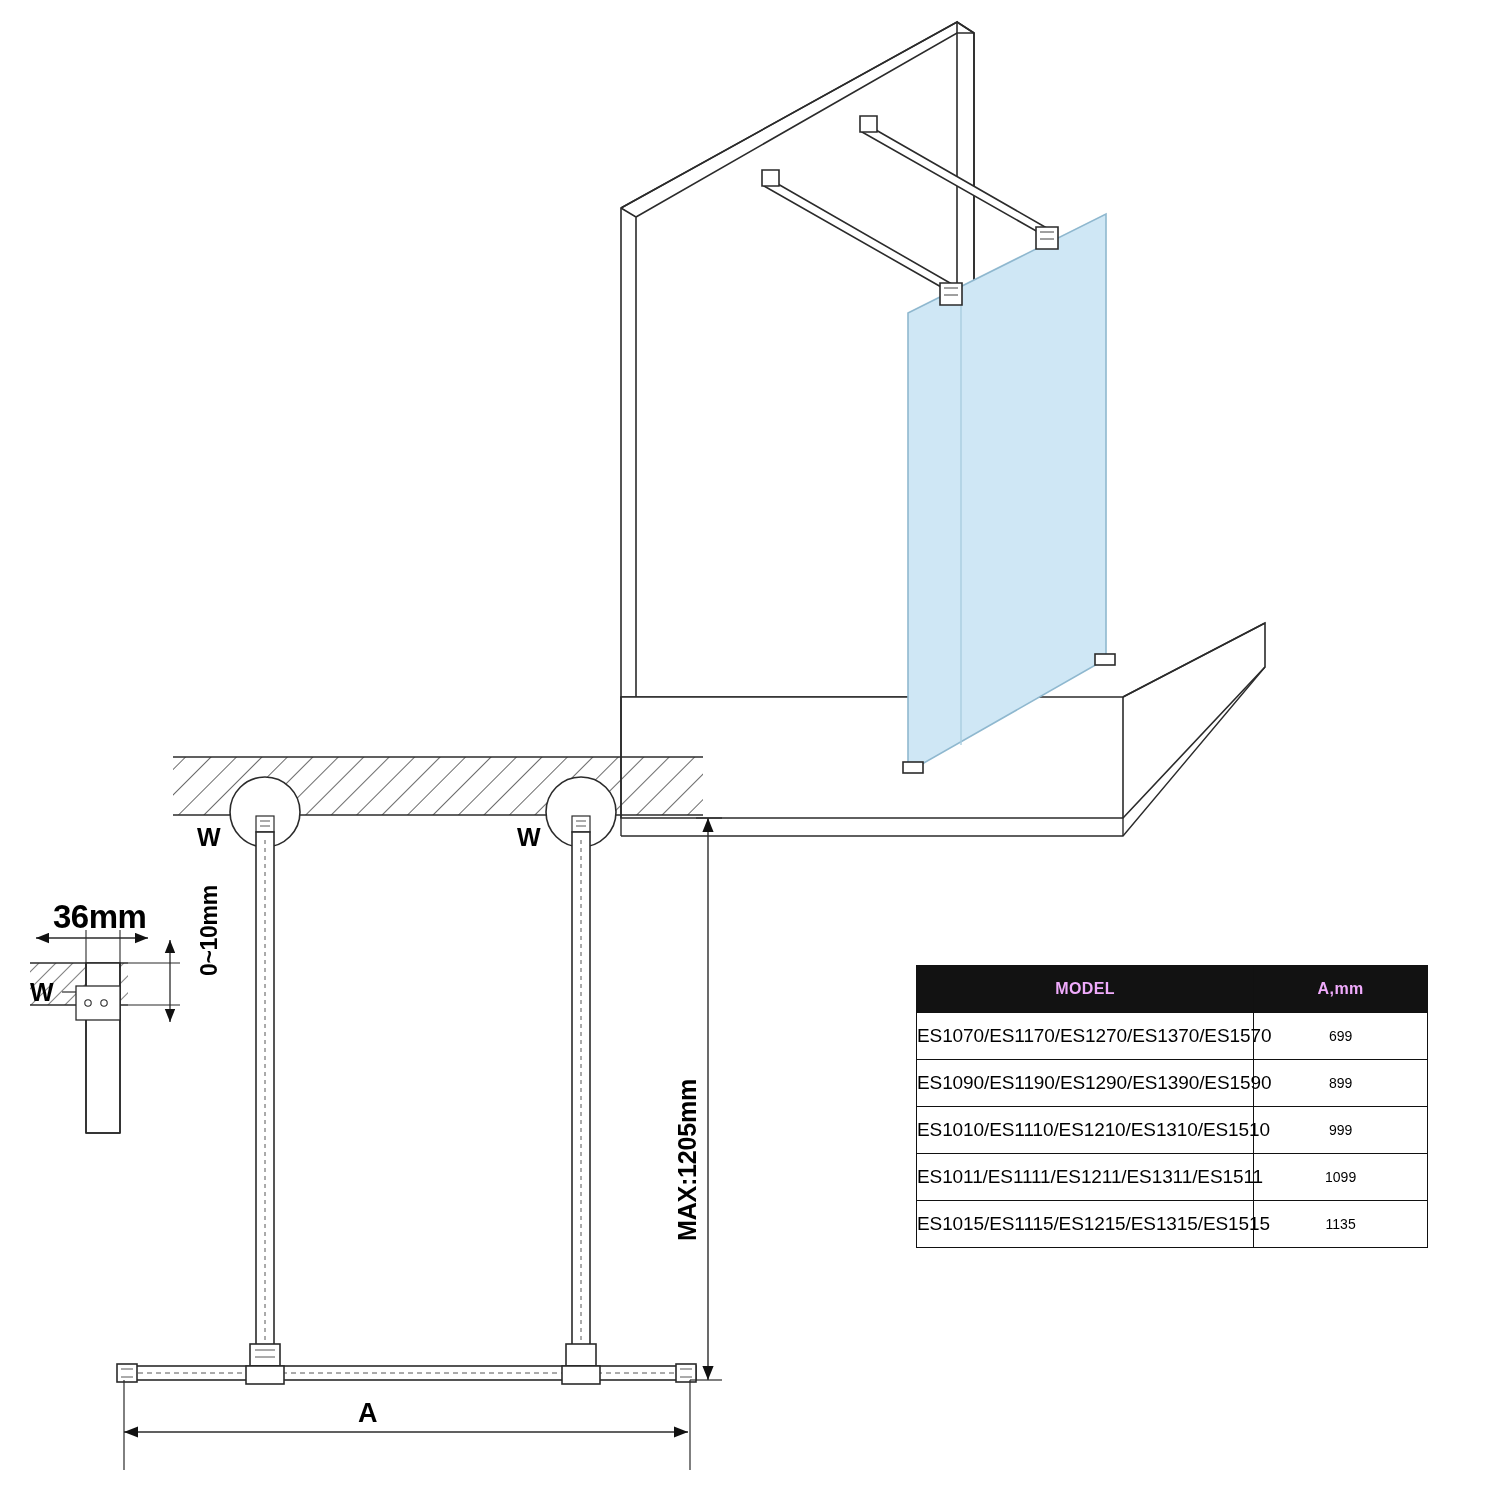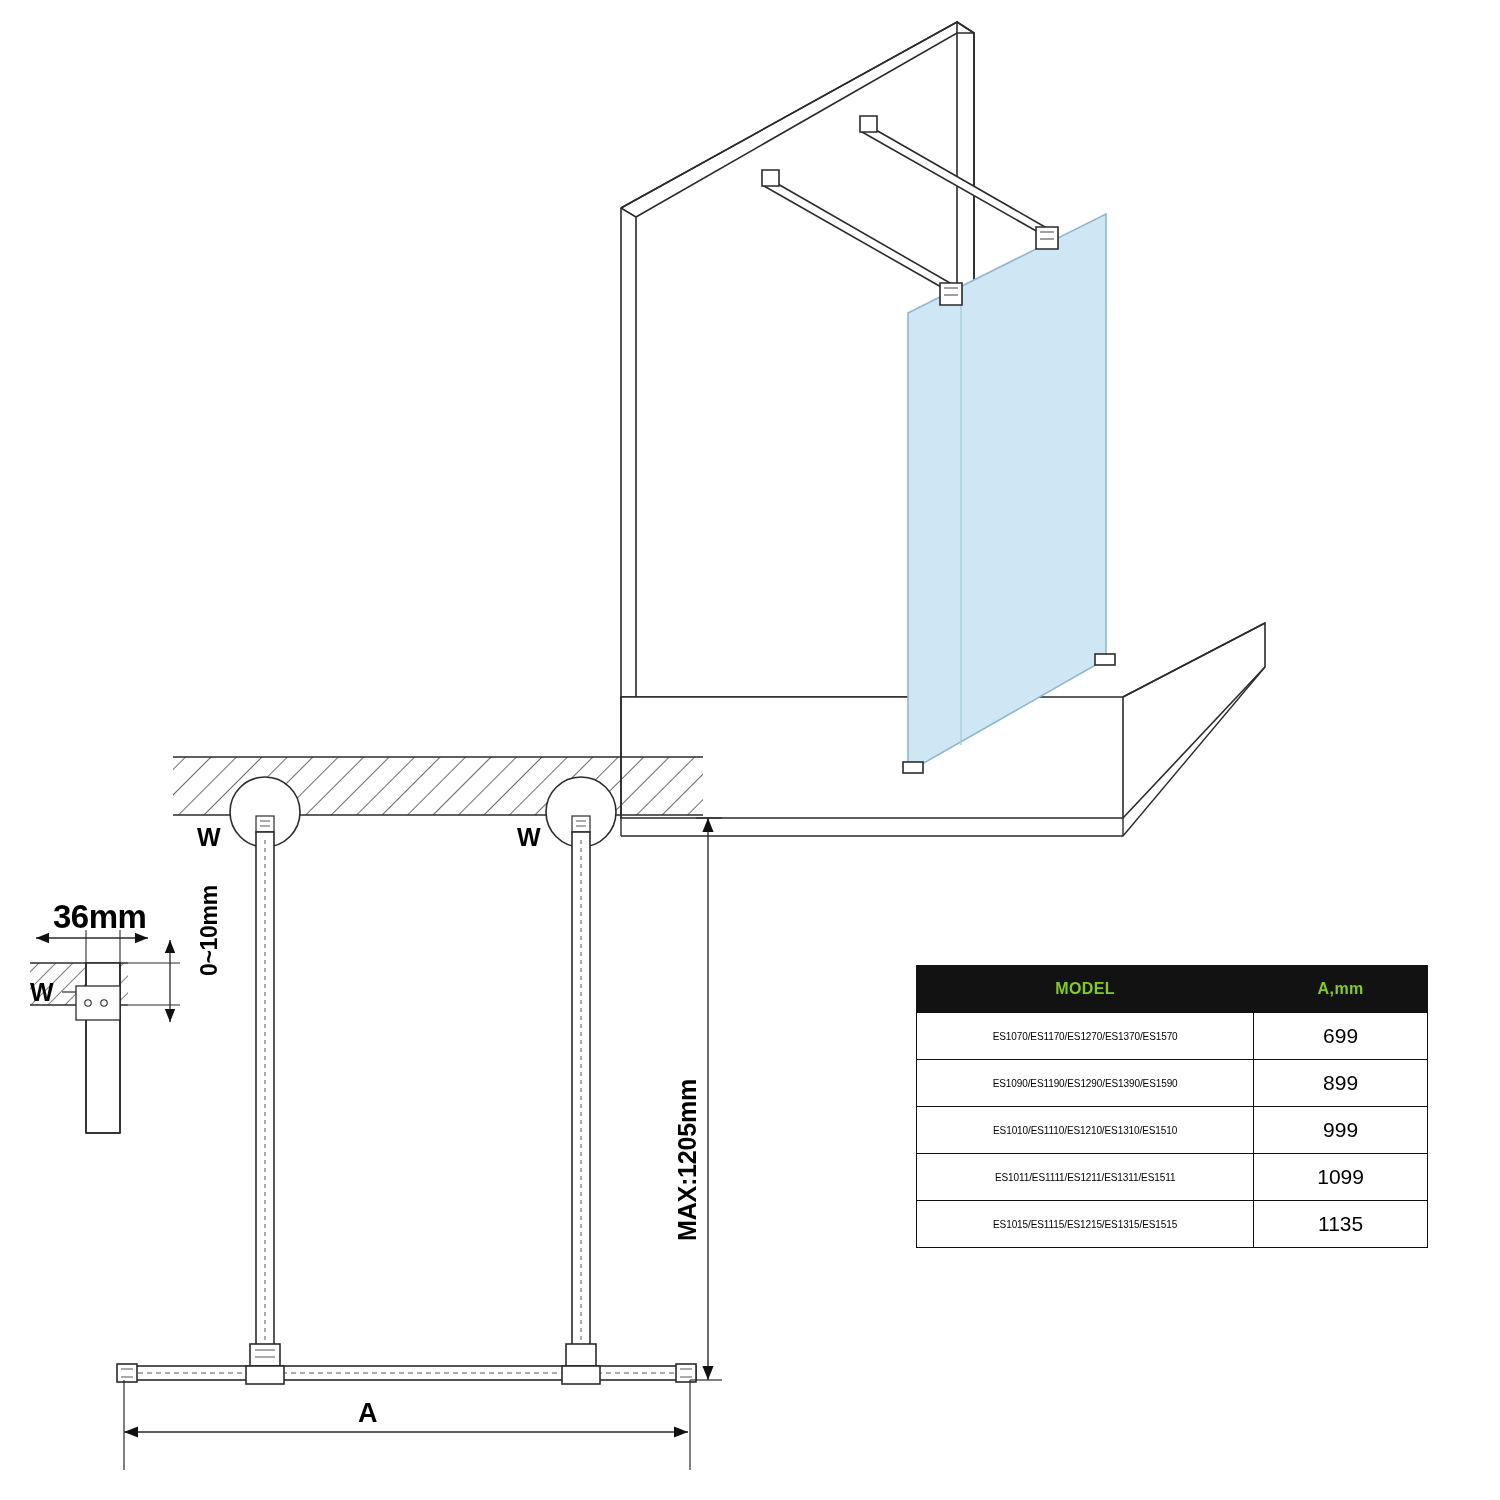--- a/index.html
+++ b/index.html
@@ -38,34 +38,34 @@
   }
   .spec-table th, .spec-table td {
     border: 1px solid #111;
     text-align: center;
     padding: 0;
     height: 46px;
     font-weight: normal;
   }
   .spec-table thead th {
     background: #121212;
-    color: #84cc16;
+    color: #f0abfc;
     font-weight: bold;
     font-size: 16px;
     letter-spacing: 0.4px;
     height: 46px;
   }
   .spec-table col.c1 { width: 66%; }
   .spec-table col.c2 { width: 34%; }
   .spec-table tbody td.model {
-    font-size: 10px;
+    font-size: 19px;
     letter-spacing: -0.1px;
   }
   .spec-table tbody td.val {
-    font-size: 21px;
+    font-size: 14px;
   }
   
   .lbl {
     position: absolute;
     font-family: "Liberation Sans", sans-serif;
     font-weight: bold;
     color: #000;
     white-space: nowrap;
   }
   .lbl-36 { left: 53px; top: 898px; font-size: 33px; letter-spacing: -0.5px; }

